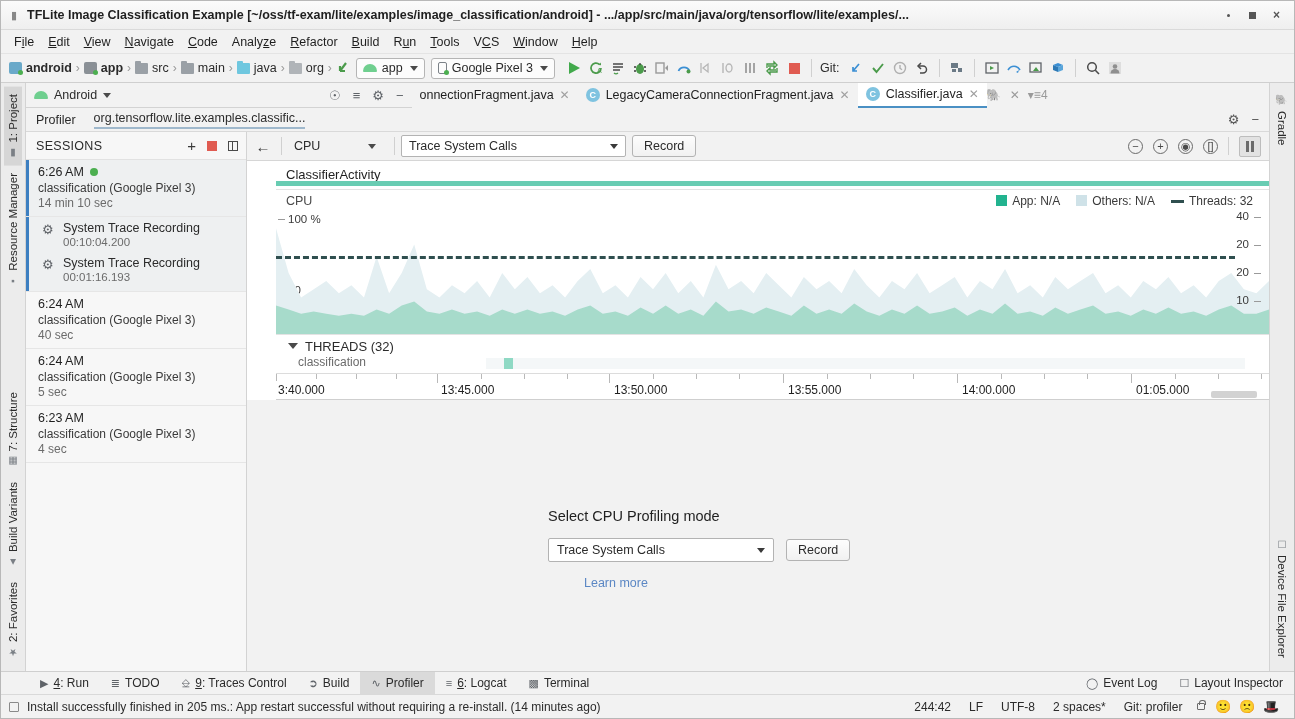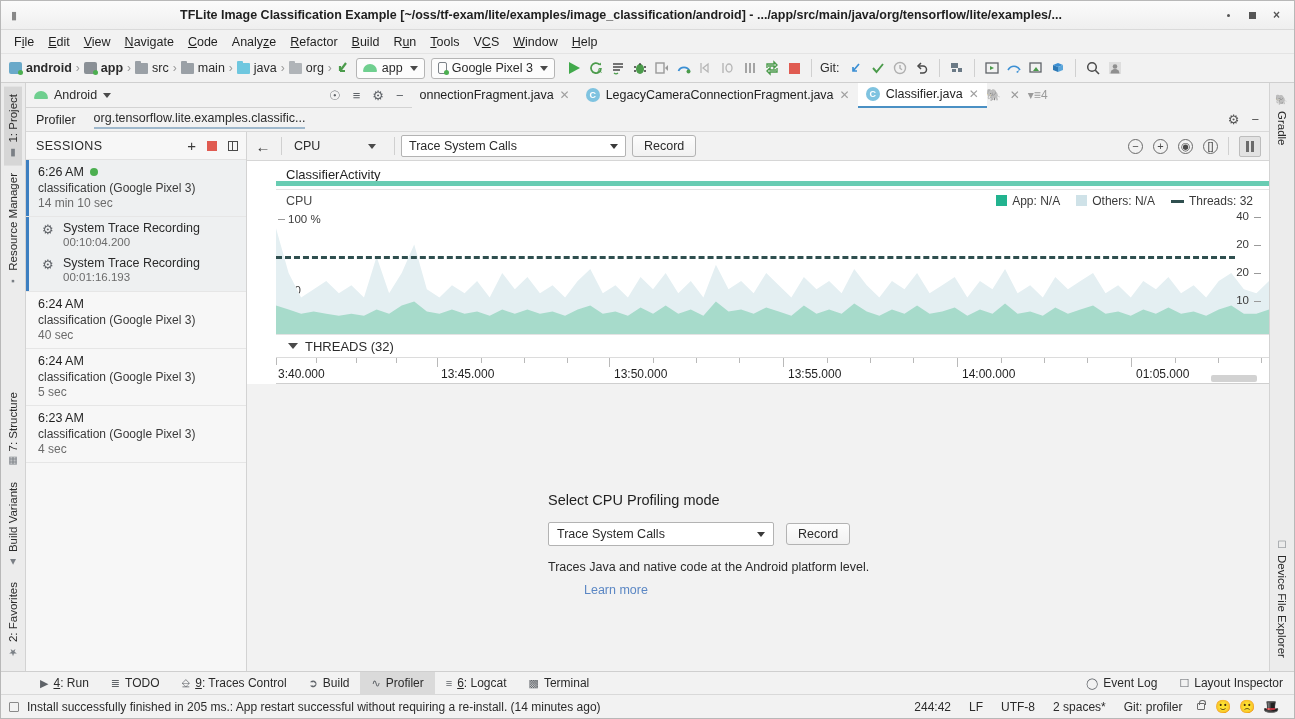--- a/index.html
+++ b/index.html
@@ -19,21 +19,21 @@
   
   .titlebar {
     height: 29px; min-height: 29px;
     background: linear-gradient(#fbfbfb, #efefef);
     border-bottom: 1px solid #dadada;
     display: flex; align-items: center;
     position: relative;
   }
   .tb-appicon { width: 26px; text-align: center; color: #888; font-size: 11px; }
   .tb-title {
-    flex: 1; text-align: center; font-weight: bold; font-size: 12.5px; color: #1f1f1f;
+    flex: 1; text-align: left; font-weight: bold; font-size: 12.5px; color: #1f1f1f;
     white-space: nowrap; overflow: hidden; padding-right: 8px;
   }
   .tb-buttons { display: flex; align-items: center; gap: 13px; padding-right: 12px; color: #555; }
   .tb-btn { width: 11px; height: 11px; display: flex; align-items: center; justify-content: center;
             font-size: 11px; line-height: 1; }
   .tb-min::after { content:''; display:block; width:3px; height:3px; background:#555; border-radius:50%; }
   .tb-max::after { content:''; display:block; width:7px; height:7px; background:#555; }
   .tb-close { font-size: 12px; font-weight: bold; }
 
   
@@ -694,20 +694,25 @@
                   <span style="top:76px">20</span>
                     <i style="top:83px"></i>
                   <span style="top:104px">10</span>
                     <i style="top:111px"></i>
                 </span>
               </div>
 
               <div class="threads-hdr">
                 <span class="tri-down"></span>
                 <span>THREADS (32)</span>
+              </div>
+              <div class="threads-body">
+                <span class="thread-name">classification</span>
+                <span class="thread-track"></span>
+                <span class="thread-blip"></span>
               </div>
 
               <div class="ruler">
                 <span class="tick" style="left:0px;height:7px"></span>
                 <span class="lab" style="left:2px">3:40.000</span>
                 <span class="tick" style="left:40px;height:5px"></span>
                 <span class="tick" style="left:80px;height:5px"></span>
                 <span class="tick" style="left:120px;height:5px"></span>
                 <span class="tick" style="left:161px;height:9px"></span>
                 <span class="lab" style="left:165px">13:45.000</span>
@@ -744,21 +749,20 @@
             <div class="stage-content">
               <div class="panel-mode">
                 <div class="pm-title">Select CPU Profiling mode</div>
                 <div class="pm-row">
                   <span class="pm-combo">
                     <span>Trace System Calls</span>
                     <span class="caret"></span>
                   </span>
                   <span class="btn">Record</span>
                 </div>
-                <div class="pm-desc">Traces Java and native code at the Android platform level.</div>
                 <div class="pm-link">Learn more</div>
               </div>
             </div>
 
           </div>
         </div>
       </div>
     </div>
 
     <div class="vstrip right">

